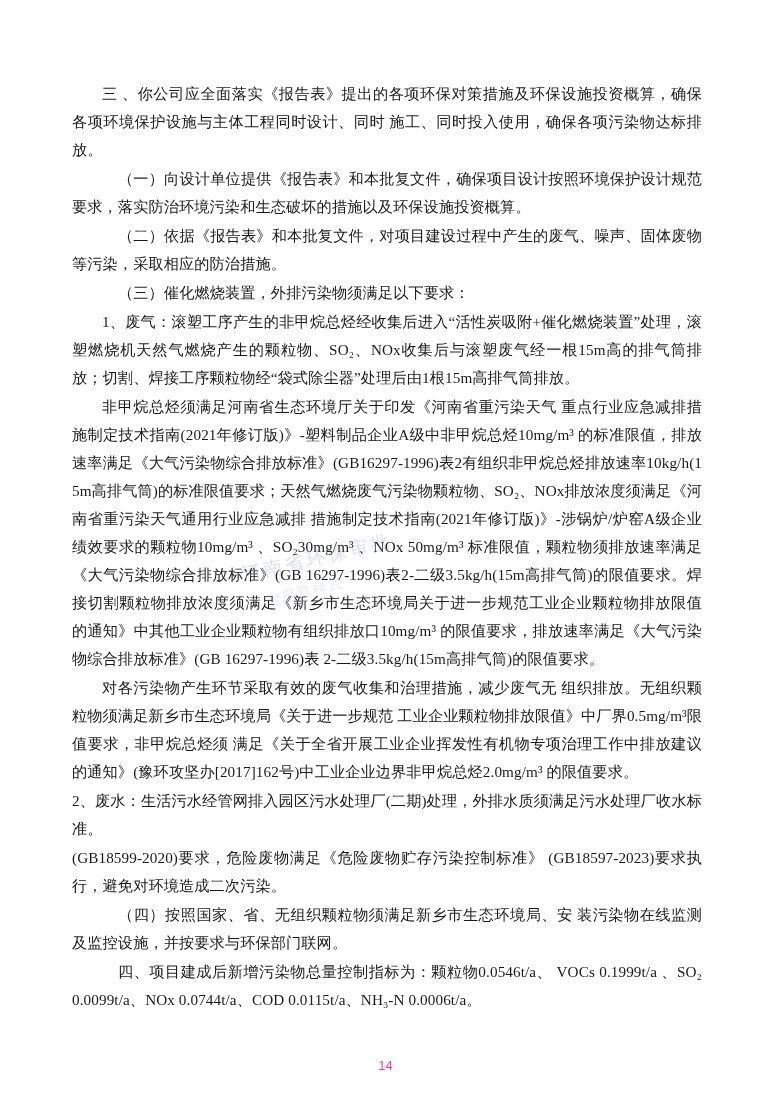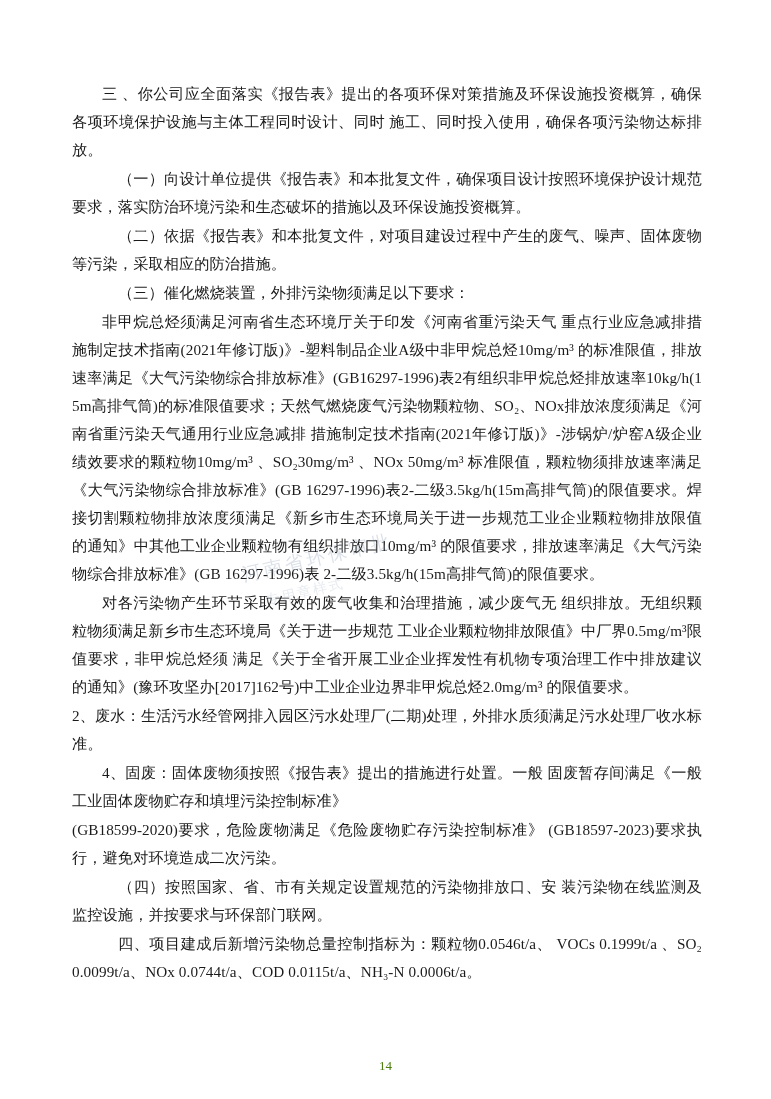--- a/index.html
+++ b/index.html
@@ -37,22 +37,22 @@
   .indent-2 { text-indent: 30px; }
   .indent-3 { text-indent: 46px; }
   .indent-0 { text-indent: 0; }
   .page-number {
     position: absolute;
     left: 0;
     right: 0;
     top: 1058px;
     text-align: center;
     font-size: 13px;
-    color: #4d7c0f;
-    font-family: Liberation Serif, serif;
+    color: #ec4899;
+    font-family: Liberation Sans, sans-serif;
   }
   .watermark {
     position: absolute;
     left: 243px;
     top: 536px;
     width: 230px;
     height: 60px;
     pointer-events: none;
     transform: rotate(-13deg);
     opacity: 0.30;
@@ -82,26 +82,26 @@
 <body>
 
 <div class="page">
 
   <div class="page-inner">
 
     <p class="para indent-2">三 、你公司应全面落实《报告表》提出的各项环保对策措施及环保设施投资概算，确保各项环境保护设施与主体工程同时设计、同时 施工、同时投入使用，确保各项污染物达标排放。</p>
     <p class="para indent-3">（一）向设计单位提供《报告表》和本批复文件，确保项目设计按照环境保护设计规范要求，落实防治环境污染和生态破坏的措施以及环保设施投资概算。</p>
     <p class="para indent-3">（二）依据《报告表》和本批复文件，对项目建设过程中产生的废气、噪声、固体废物等污染，采取相应的防治措施。</p>
     <p class="para indent-3">（三）催化燃烧装置，外排污染物须满足以下要求：</p>
+    <p class="para indent-2">1、废气：滚塑工序产生的非甲烷总烃经收集后进入“活性炭吸附+催化燃烧装置”处理，滚塑燃烧机天然气燃烧产生的颗粒物、SO₂、NOx收集后与滚塑废气经一根15m高的排气筒排放；切割、焊接工序颗粒物经“袋式除尘器”处理后由1根15m高排气筒排放。</p>
     <p class="para indent-2">非甲烷总烃须满足河南省生态环境厅关于印发《河南省重污染天气 重点行业应急减排措施制定技术指南(2021年修订版)》-塑料制品企业A级中非甲烷总烃10mg/m³ 的标准限值，排放速率满足《大气污染物综合排放标准》(GB16297-1996)表2有组织非甲烷总烃排放速率10kg/h(15m高排气筒)的标准限值要求；天然气燃烧废气污染物颗粒物、SO₂、NOx排放浓度须满足《河南省重污染天气通用行业应急减排 措施制定技术指南(2021年修订版)》-涉锅炉/炉窑A级企业绩效要求的颗粒物10mg/m³ 、SO₂30mg/m³ 、NOx 50mg/m³ 标准限值，颗粒物须排放速率满足《大气污染物综合排放标准》(GB 16297-1996)表2-二级3.5kg/h(15m高排气筒)的限值要求。焊接切割颗粒物排放浓度须满足《新乡市生态环境局关于进一步规范工业企业颗粒物排放限值 的通知》中其他工业企业颗粒物有组织排放口10mg/m³ 的限值要求，排放速率满足《大气污染物综合排放标准》(GB 16297-1996)表 2-二级3.5kg/h(15m高排气筒)的限值要求。</p>
     <p class="para indent-2">对各污染物产生环节采取有效的废气收集和治理措施，减少废气无 组织排放。无组织颗粒物须满足新乡市生态环境局《关于进一步规范 工业企业颗粒物排放限值》中厂界0.5mg/m³限值要求，非甲烷总烃须 满足《关于全省开展工业企业挥发性有机物专项治理工作中排放建议 的通知》(豫环攻坚办[2017]162号)中工业企业边界非甲烷总烃2.0mg/m³ 的限值要求。</p>
     <p class="para indent-0">2、废水：生活污水经管网排入园区污水处理厂(二期)处理，外排水质须满足污水处理厂收水标准。</p>
-    <p class="para indent-2">4、固废：固体废物须按照《报告表》提出的措施进行处置。一般 固废暂存间满足《一般工业固体废物贮存和填埋污染控制标准》</p>
     <p class="para indent-0">(GB18599-2020)要求，危险废物满足《危险废物贮存污染控制标准》 (GB18597-2023)要求执行，避免对环境造成二次污染。</p>
-    <p class="para indent-3">（四）按照国家、省、市有关规定设置规范的污染物排放口、安 装污染物在线监测及监控设施，并按要求与环保部门联网。</p>
+    <p class="para indent-3">（四）按照国家、省、无组织颗粒物须满足新乡市生态环境局、安 装污染物在线监测及监控设施，并按要求与环保部门联网。</p>
     <p class="para indent-3">四、项目建成后新增污染物总量控制指标为：颗粒物0.0546t/a、 VOCs 0.1999t/a 、SO₂0.0099t/a、NOx 0.0744t/a、COD 0.0115t/a、NH₃-N 0.0006t/a。</p>
 
   </div>
 
   <div class="watermark">河南省环保审批</div>
   <div class="watermark2">专用章样式</div>
 
   <div class="page-number">14</div>
 
 </div>

